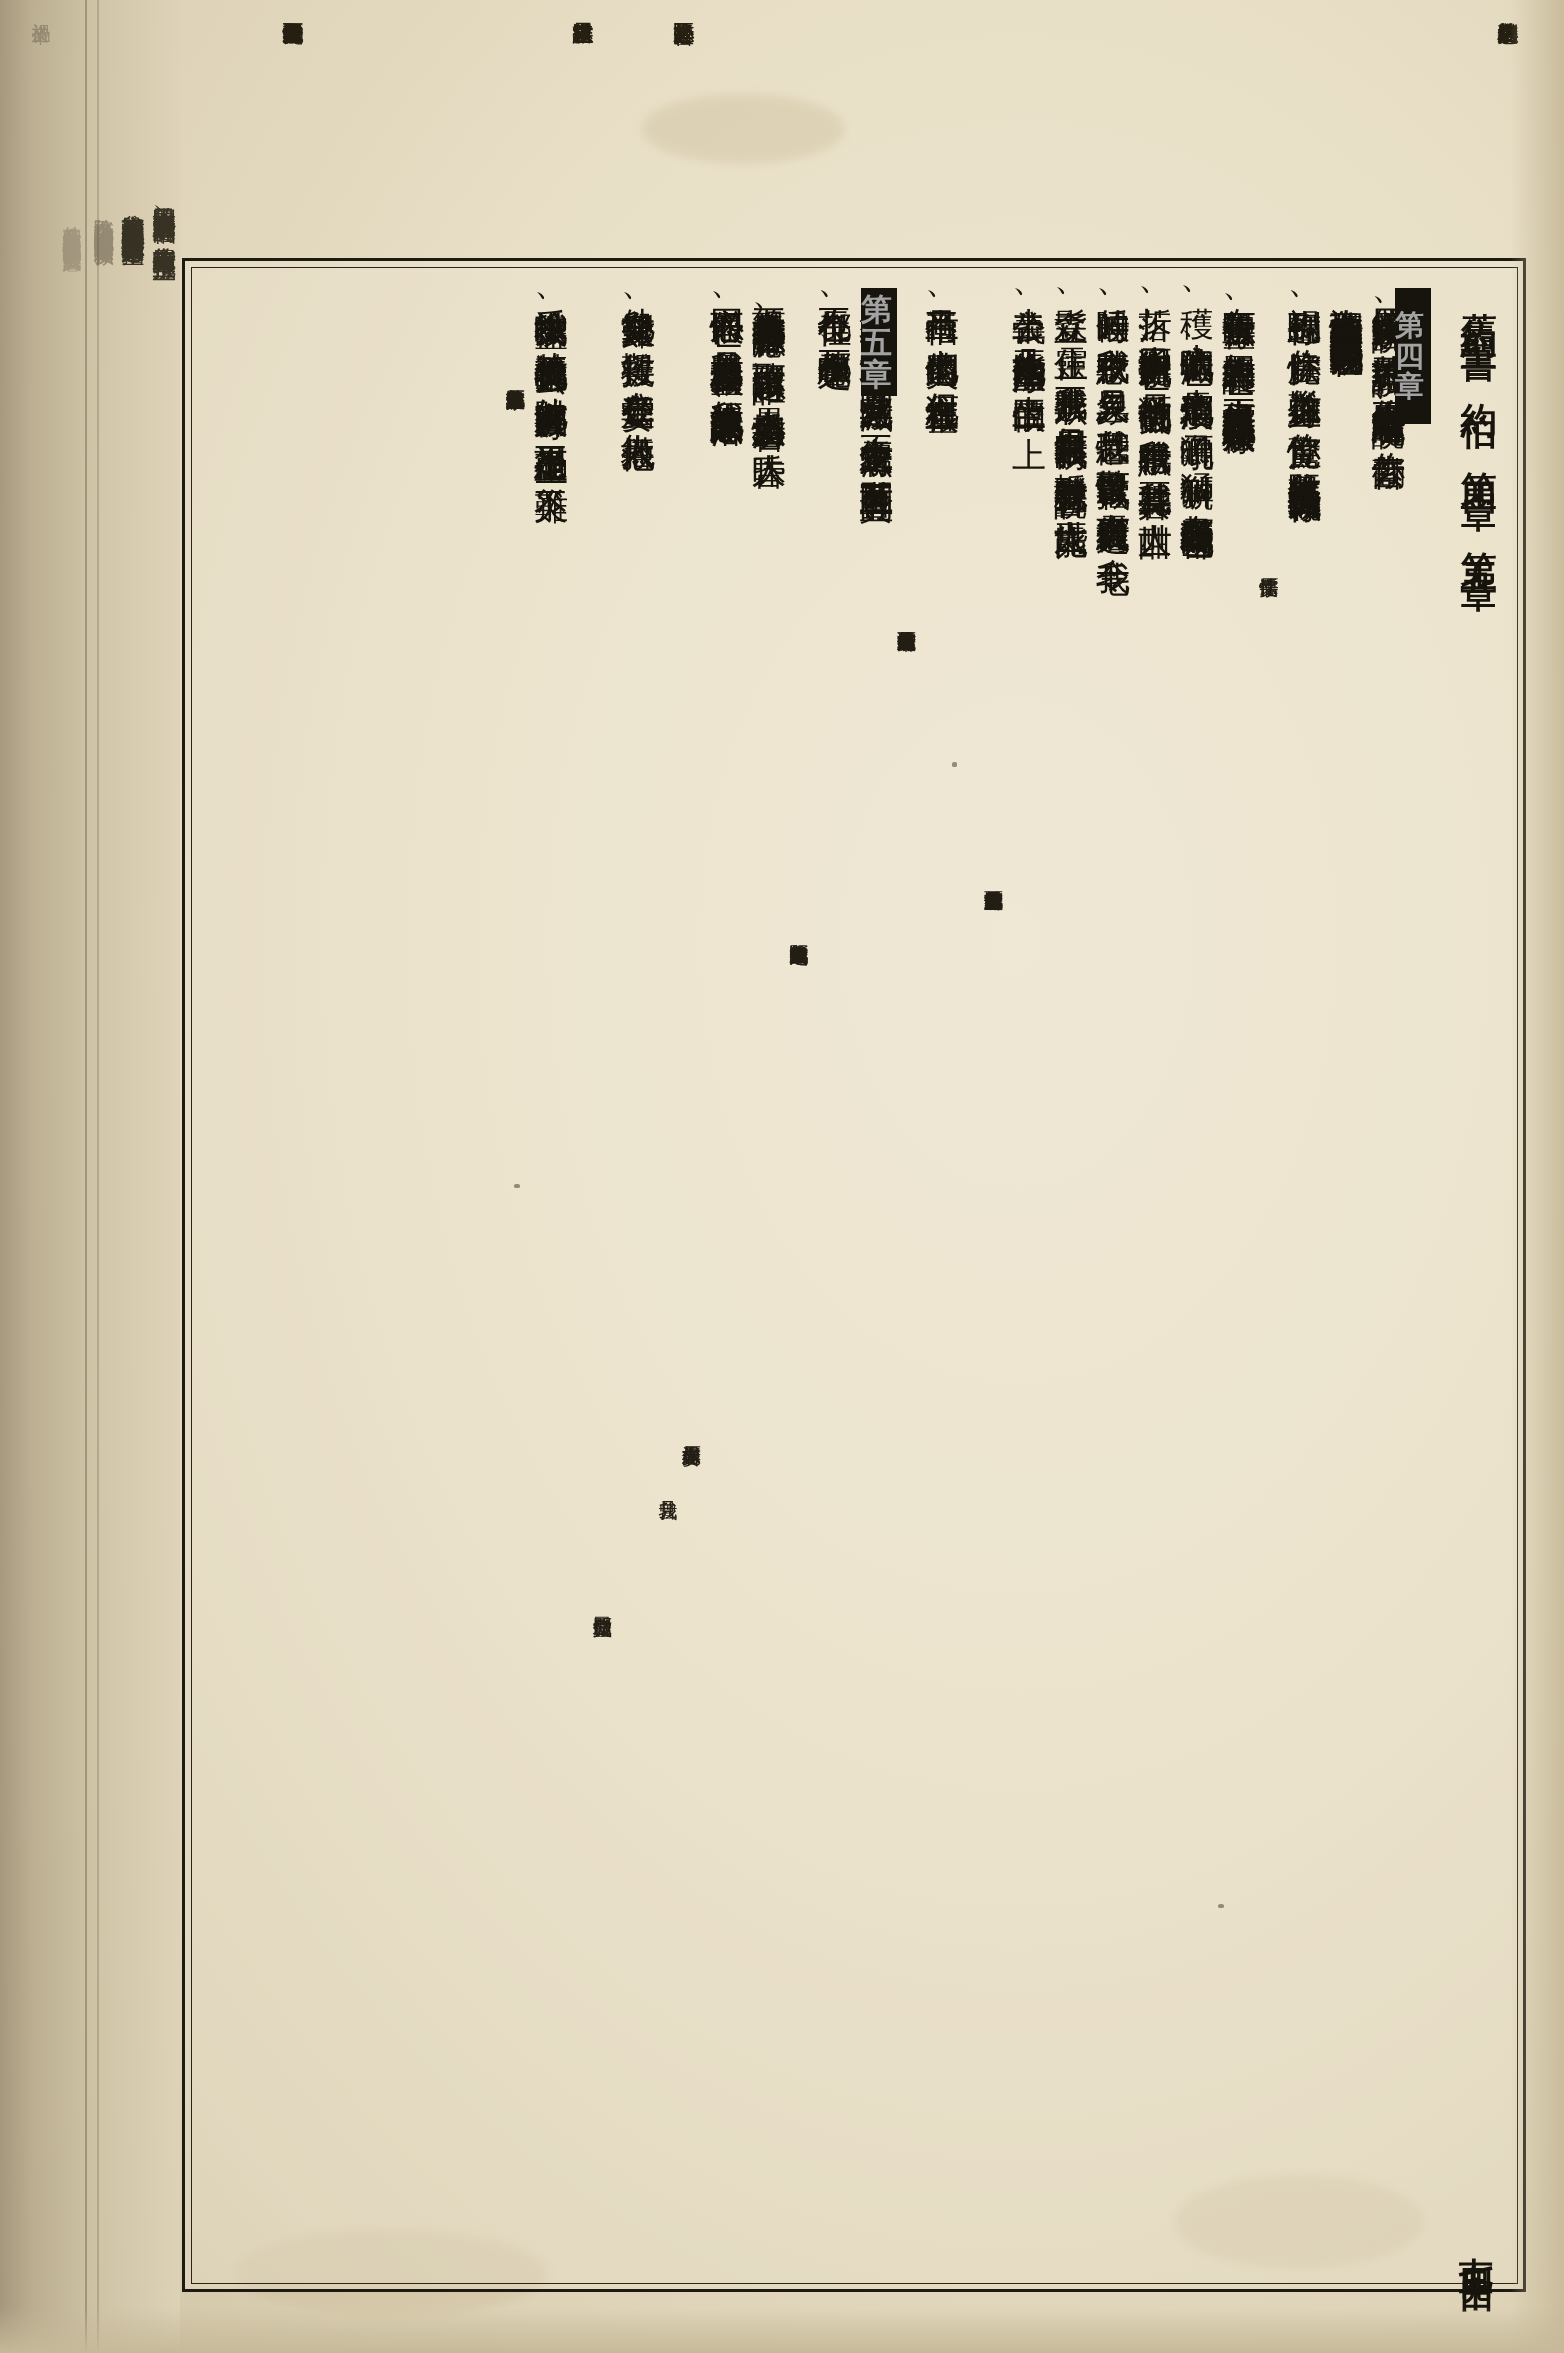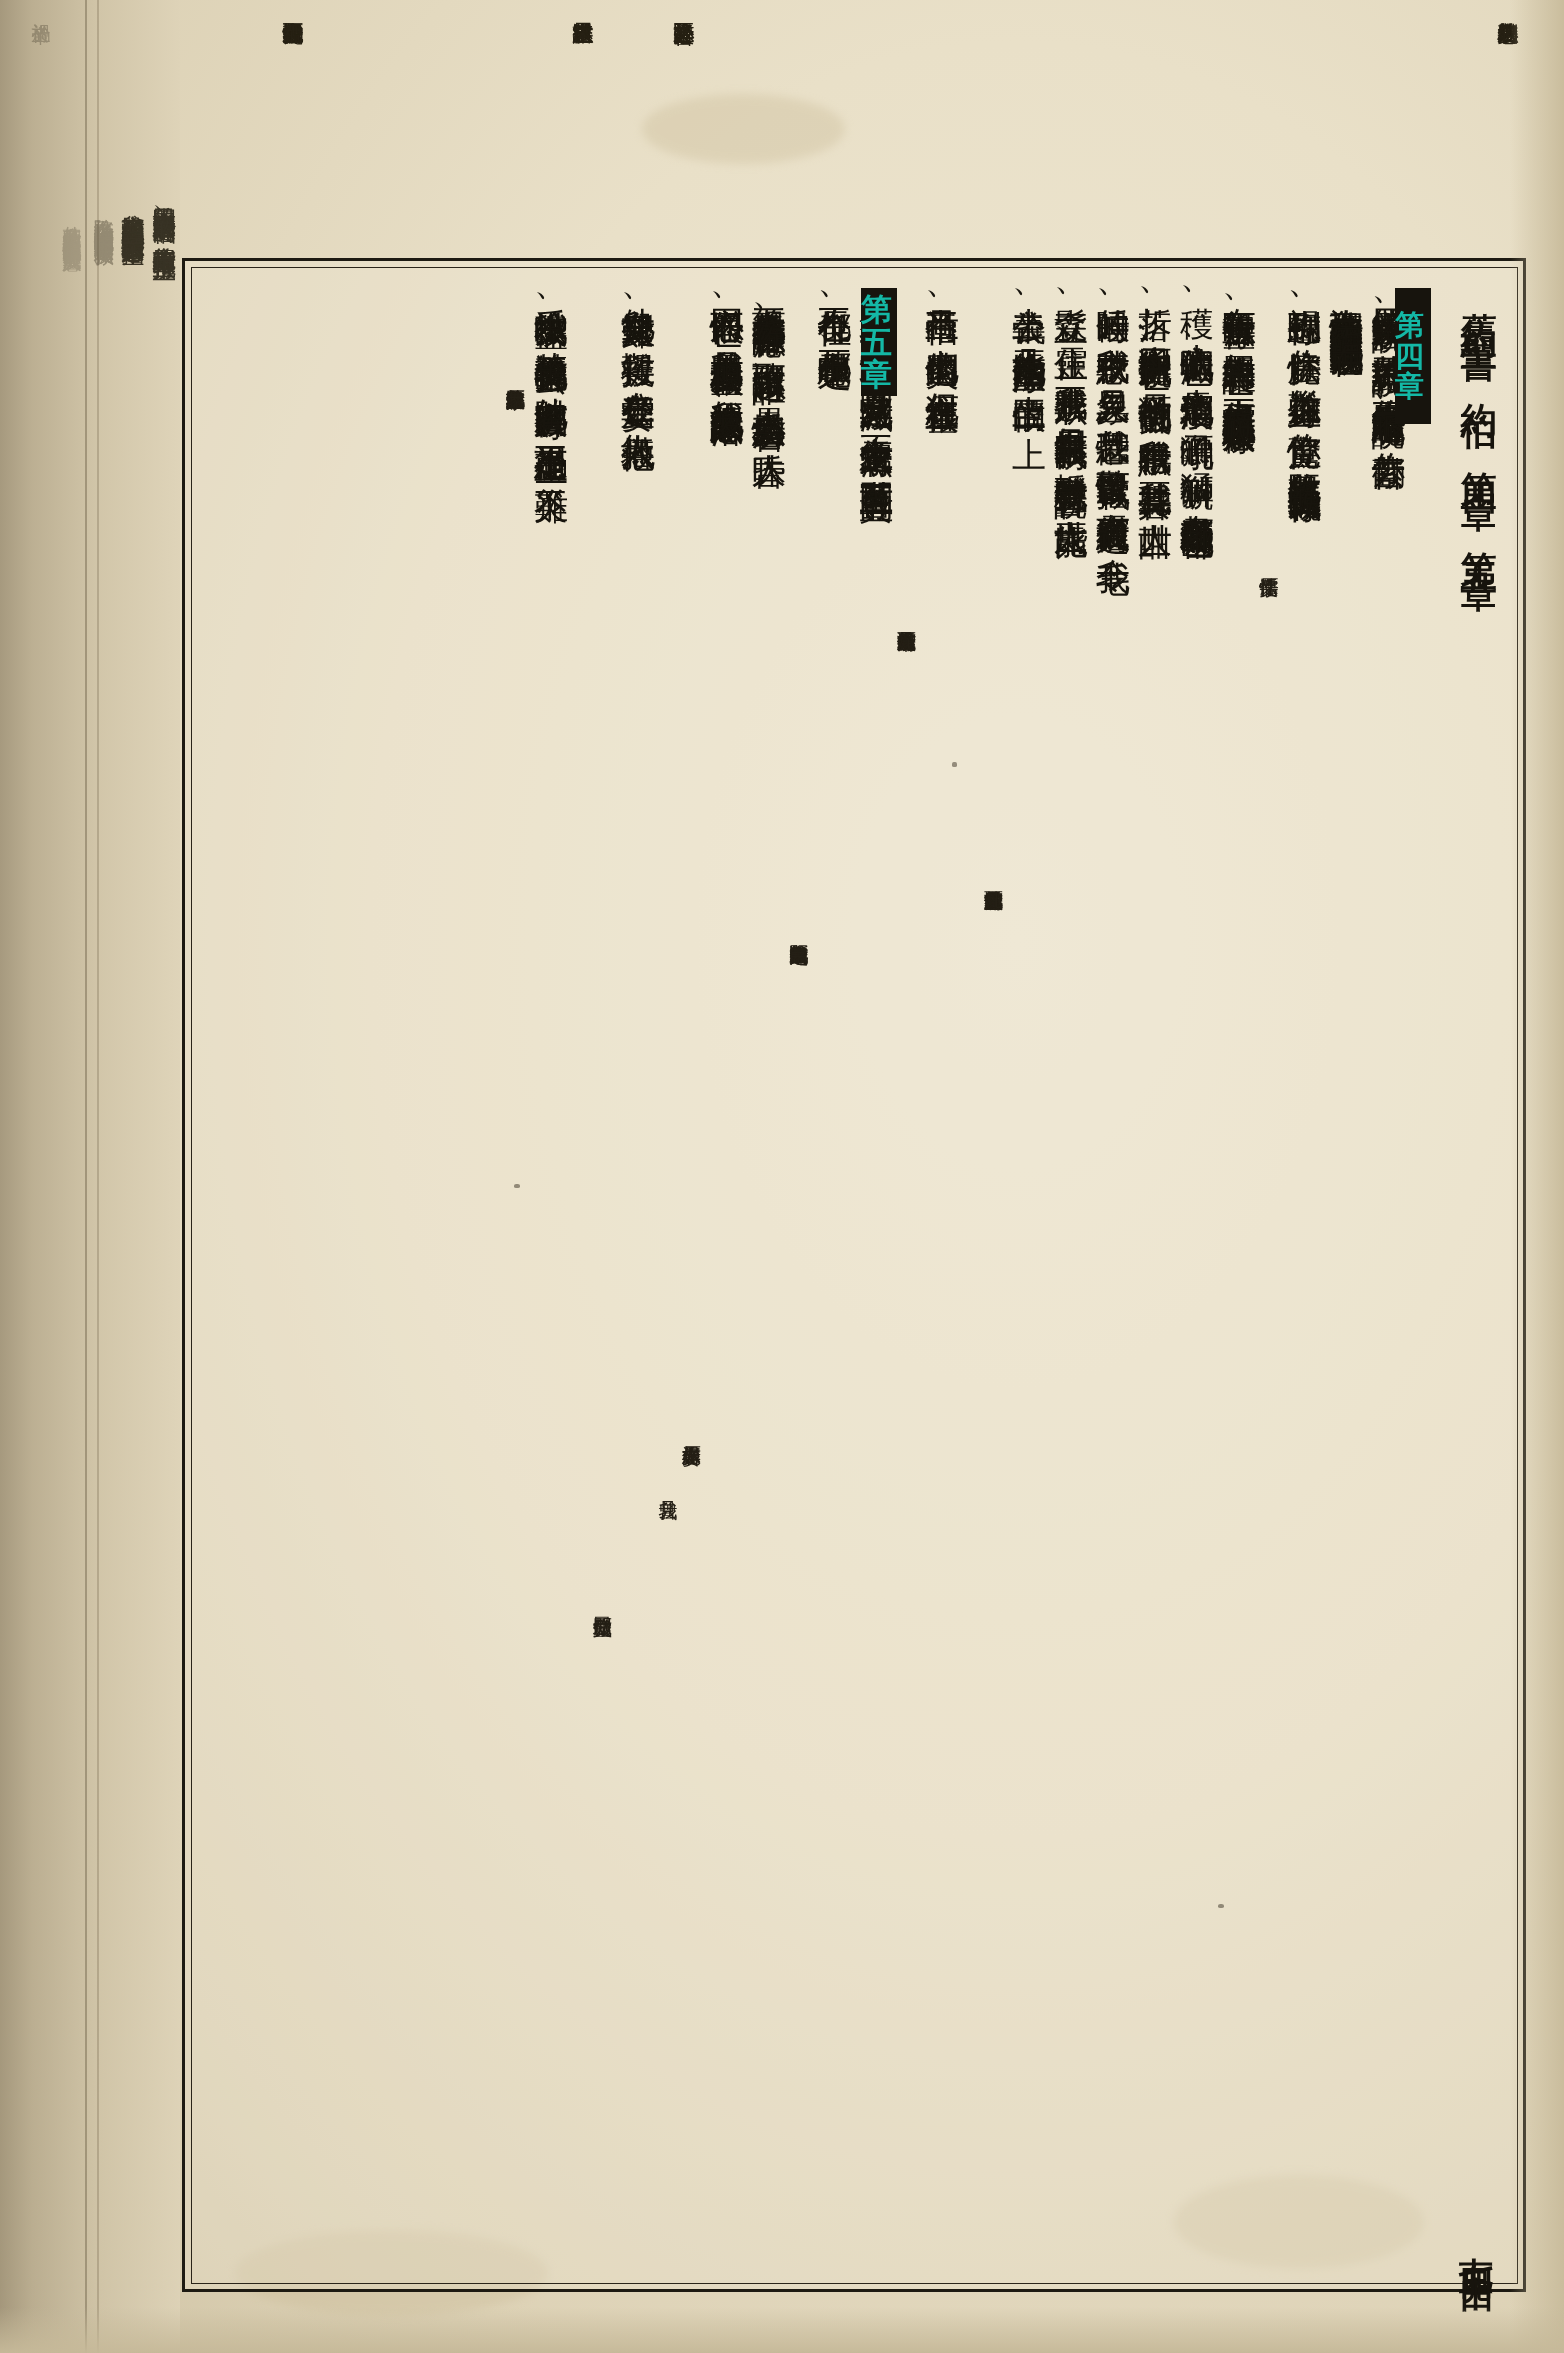--- a/index.html
+++ b/index.html
@@ -178,21 +178,21 @@
     line-height: 1.08;
     width: 45px;
     letter-spacing: 0px;
     color: #241f15;
   }
 
   
   .chapmark {
     position: absolute;
     background: #17140d;
-    color: #14b8a6;
+    color: #a3a3a3;
     font-weight: bold;
   }
 
   .ink-speck {
     position: absolute;
     background: #3a3224;
     border-radius: 40%;
     opacity: .5;
   }
 </style>

